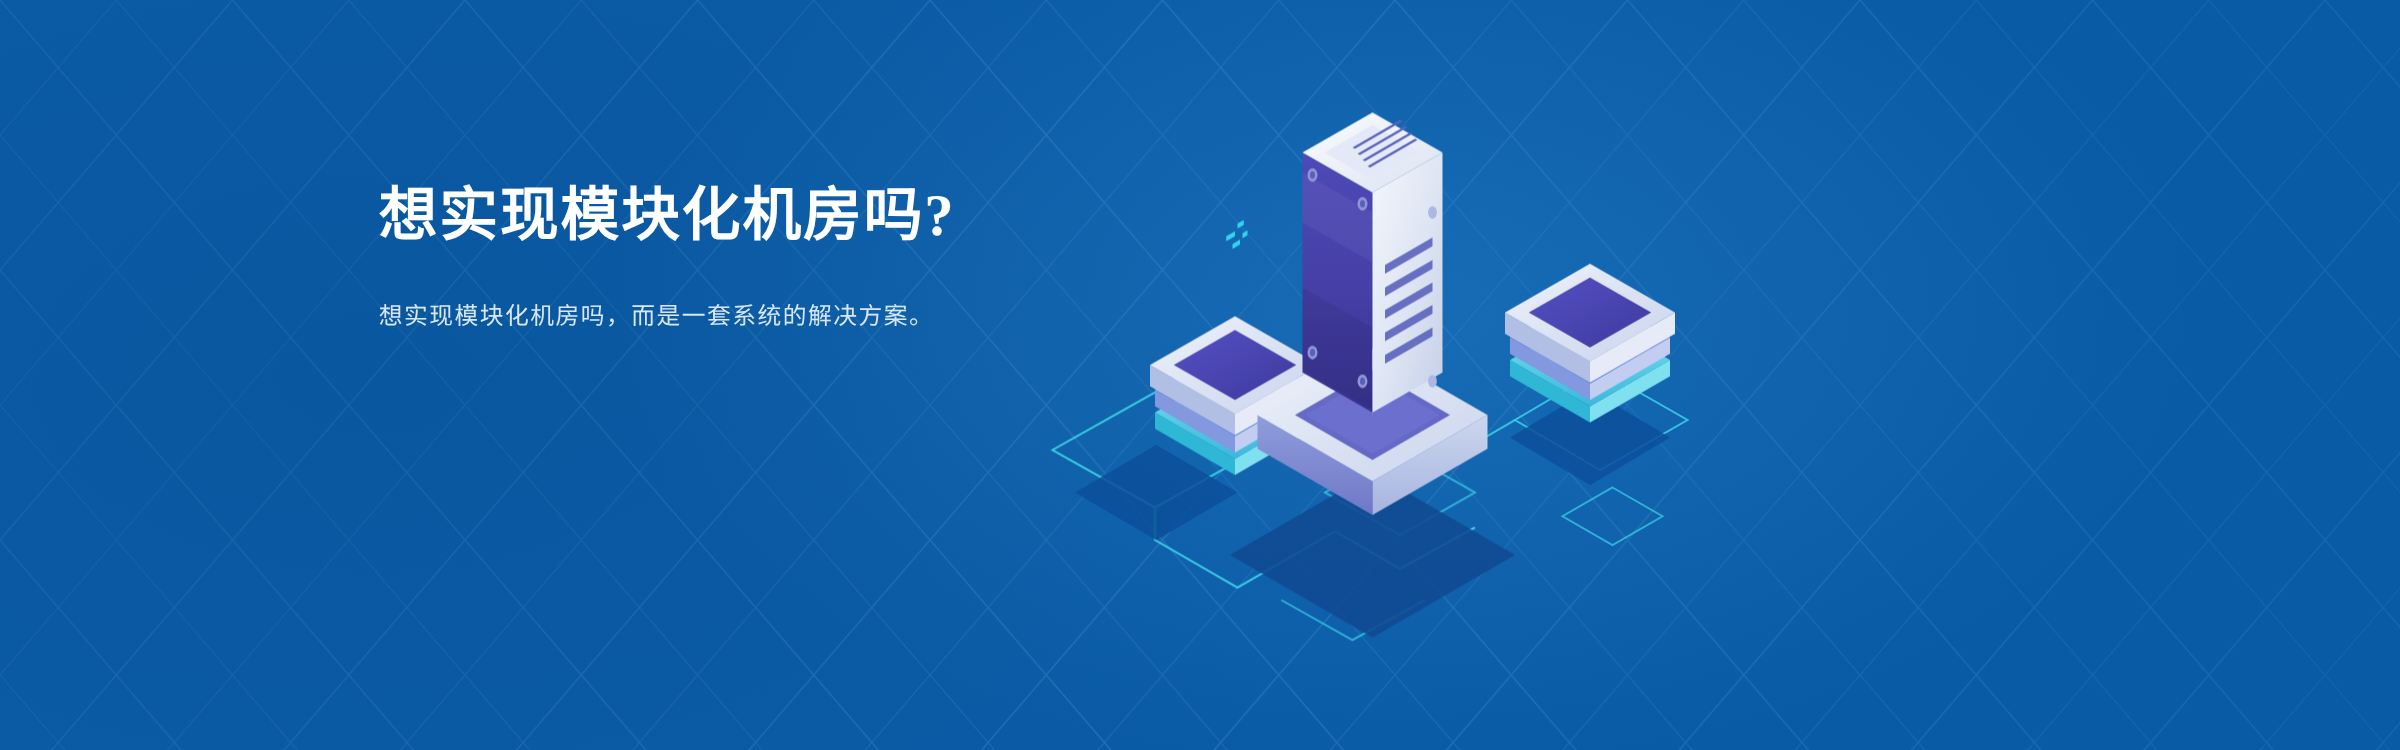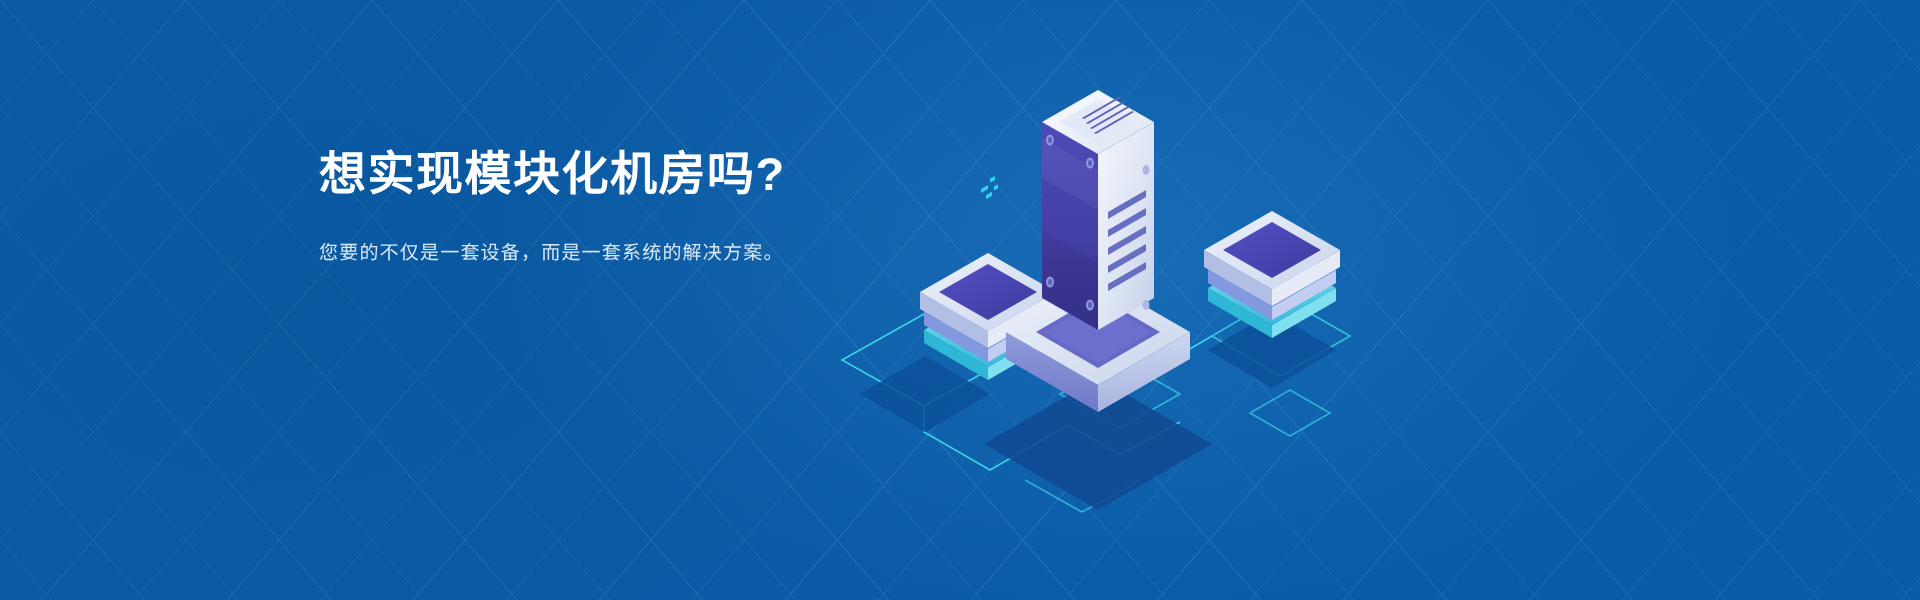--- a/index.html
+++ b/index.html
@@ -35,24 +35,25 @@
     inset: 0;
     background:
       radial-gradient(ellipse 900px 520px at 1120px 250px, rgba(46,134,205,0.38) 0%, rgba(46,134,205,0.0) 70%),
       radial-gradient(ellipse 1200px 700px at 300px 300px, rgba(8,78,142,0.30) 0%, rgba(8,78,142,0.0) 72%);
     pointer-events: none;
   }
 
   
   .copy {
     position: absolute;
-    left: 319px;
+    left: 303px;
     top: 150px;
     width: 700px;
     z-index: 5;
+    font-family: Liberation Serif, serif;
   }
 
   .headline {
     margin: 0;
     color: #ffffff;
     font-size: 47px;
     line-height: 1.0;
     font-weight: 700;
     letter-spacing: 1.5px;
     white-space: nowrap;
@@ -128,21 +129,21 @@
       <rect x="0" y="0" width="1920" height="600" fill="url(#isoGrid2)"></rect>
     </g>
   </svg>
 
   <div class="bg-glow"></div>
 
   <div class="copy">
     <h1 class="headline">想实现模块化机房吗?</h1>
 
 
-    <p class="body-text">您要的不仅是一套设备，而是一套系统的解决方案。</p>
+    <p class="body-text">想实现模块化机房吗，而是一套系统的解决方案。</p>
   </div>
 
   <div class="illustration">
     <svg viewBox="0 0 560 480" aria-hidden="true">
       <defs>
         <linearGradient id="towerFront" x1="0" y1="0" x2="0" y2="1">
           <stop offset="0%" stop-color="#4e4ab6"></stop>
           <stop offset="55%" stop-color="#453fa6"></stop>
           <stop offset="100%" stop-color="#38338f"></stop>
         </linearGradient>

